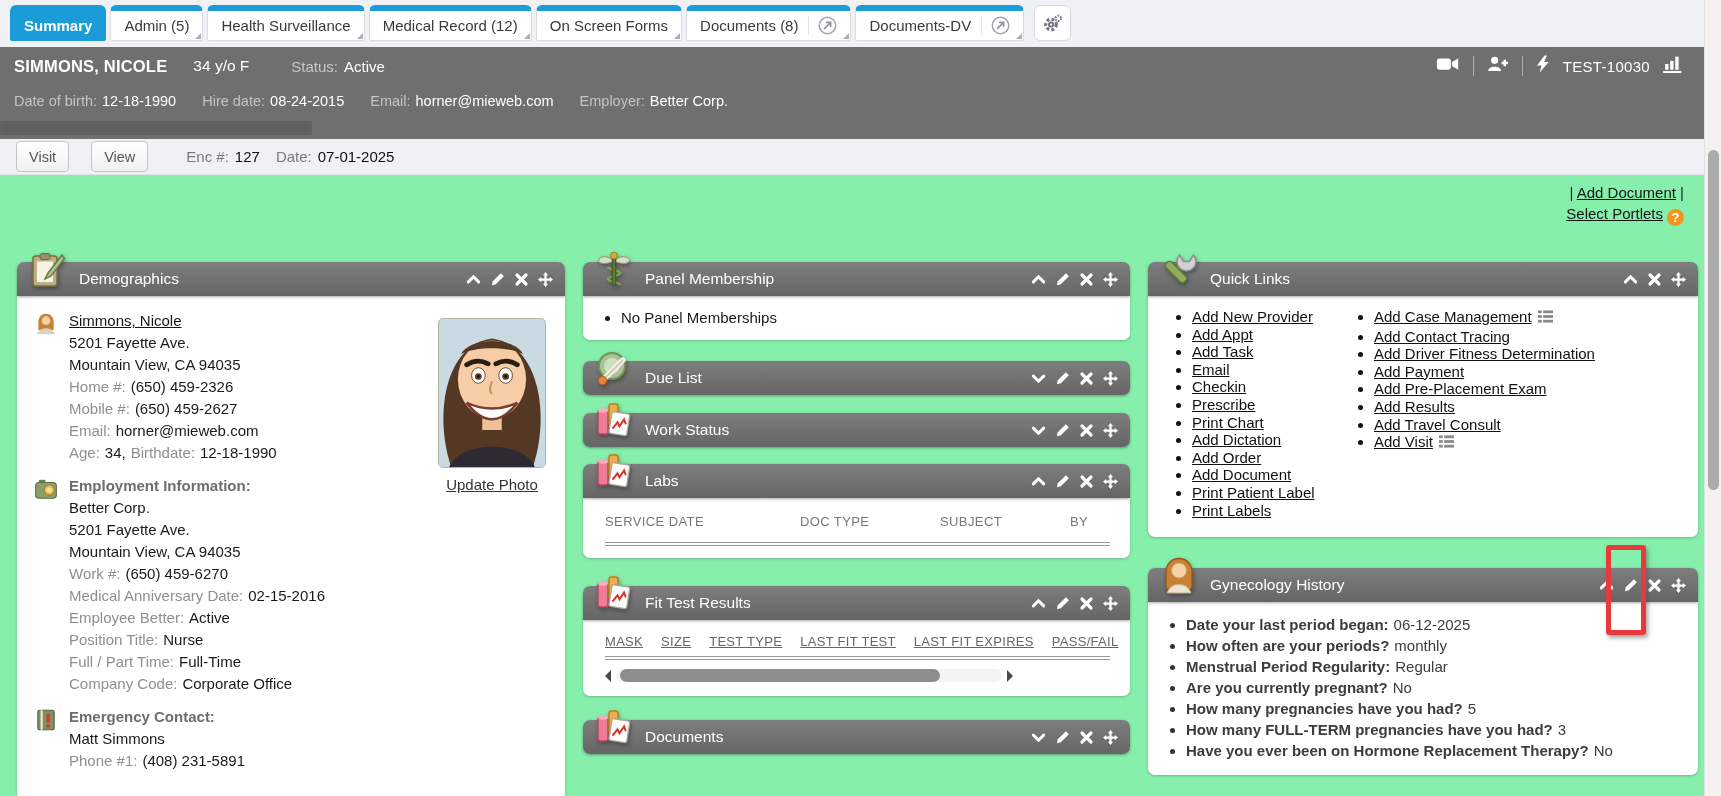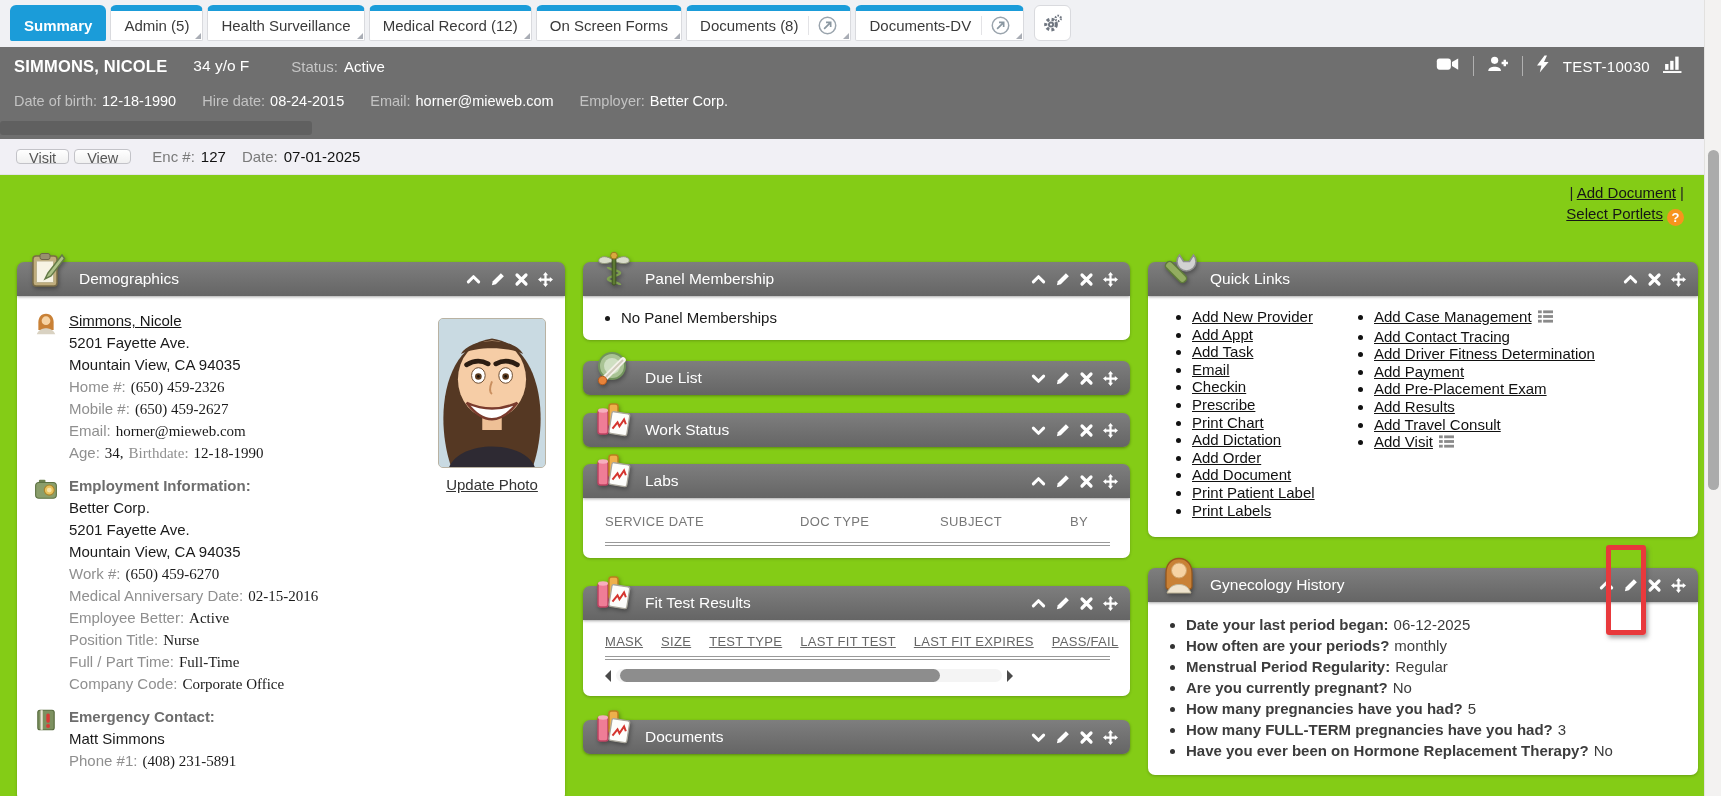--- a/index.html
+++ b/index.html
@@ -33,27 +33,27 @@
   .pt-divider { width:1px; height:20px; background:rgba(255,255,255,.45); }
   .pt-chartid { font-size:15px; letter-spacing:.3px; }
   .pt-row2 { height:32px; display:flex; align-items:center; padding-left:14px; font-size:14.5px; }
   .pt-field { margin-right:26px; }
   .pt-field .pt-lbl { color:#c3c3c3; }
   .pt-field .pt-val { color:#fff; margin-left:5px; }
   .hdr-scroll-thumb { position:absolute; left:0; bottom:4px; width:312px; height:14px; background:rgba(0,0,0,.13); border-radius:3px; }
 
   
   .enc-bar { height:36px; background:#f1f0f5; display:flex; align-items:center; padding-left:16px; border-bottom:1px solid #e4e3e8; }
-  .enc-btn { height:15px; padding:0 12px; margin-right:5px; background:linear-gradient(#ffffff,#f0f0f0);
+  .enc-btn { height:31px; padding:0 12px; margin-right:22px; background:linear-gradient(#ffffff,#f0f0f0);
          border:1px solid #c3c3c8; border-radius:4px; font-size:14.5px; color:#555; font-family:inherit; cursor:pointer; }
   .enc-lbl { color:#7a7a7a; font-size:15px; margin-left:16px; }
   .enc-val { color:#111; font-size:15px; margin-left:6px; }
 
   
-  .main { position:relative; height:621px; background:#84cc16; }
+  .main { position:relative; height:621px; background:#86efac; }
   .page-links { position:absolute; top:7px; right:20px; text-align:right; font-size:15px; line-height:21px; color:#222; z-index:2; }
   .q-icon { display:inline-block; width:17px; height:17px; border-radius:50%; background:#f7941d; color:#fff;
          font-size:13px; font-weight:bold; text-align:center; line-height:17px; vertical-align:-3px; margin-left:4px; }
 
   .columns { display:flex; gap:18px; padding:87px 0 0 17px; }
   .col1 { width:548px; } .col2 { width:547px; } .col3 { width:550px; }
 
   .portlet { position:relative; }
   .p-header { height:34px; display:flex; align-items:center; background:linear-gradient(#7e7e7e,#656565);
          border-radius:7px; padding:0 12px 0 62px; box-shadow:0 1px 3px rgba(0,0,0,.35); position:relative; }
@@ -68,21 +68,21 @@
   
   .m-panel { margin-bottom:21px; } .m-due { margin-bottom:18px; } .m-work { margin-bottom:17px; }
   .m-labs { margin-bottom:28px; } .m-fit { margin-bottom:24px; } .m-ql { margin-bottom:31px; }
 
   
   .demo-body { display:flex; padding:14px 12px 18px 16px; }
   .demo-left { flex:1; }
   .demo-group { position:relative; padding-left:36px; margin-bottom:11px; font-size:15px; line-height:22px; color:#1a1a1a; }
   .g-icon { position:absolute; left:1px; top:2px; width:24px; height:24px; }
   .g-head { font-weight:bold; color:#6d6d6d; }
-  .d-line > span + span { margin-left:5px;font-family:Liberation Serif, serif; }
+  .d-line > span + span { margin-left:5px; }
   .d-lbl { color:#8f8f8f; }
   .d-val { color:#1a1a1a; }
   .demo-name { font-size:15px; }
   .demo-right { width:122px; text-align:center; padding-top:8px; }
   .photo { width:108px; height:150px; border:1px solid #b9b2a2; border-radius:5px; background:#c9dae2; display:block; margin:0 auto; }
   .update-photo { display:inline-block; margin-top:8px; font-size:15px; color:#333; }
 
   
   .bullet-list { list-style:disc; padding-left:38px; }
   .bullet-list li { font-size:15px; color:#1a1a1a; }

